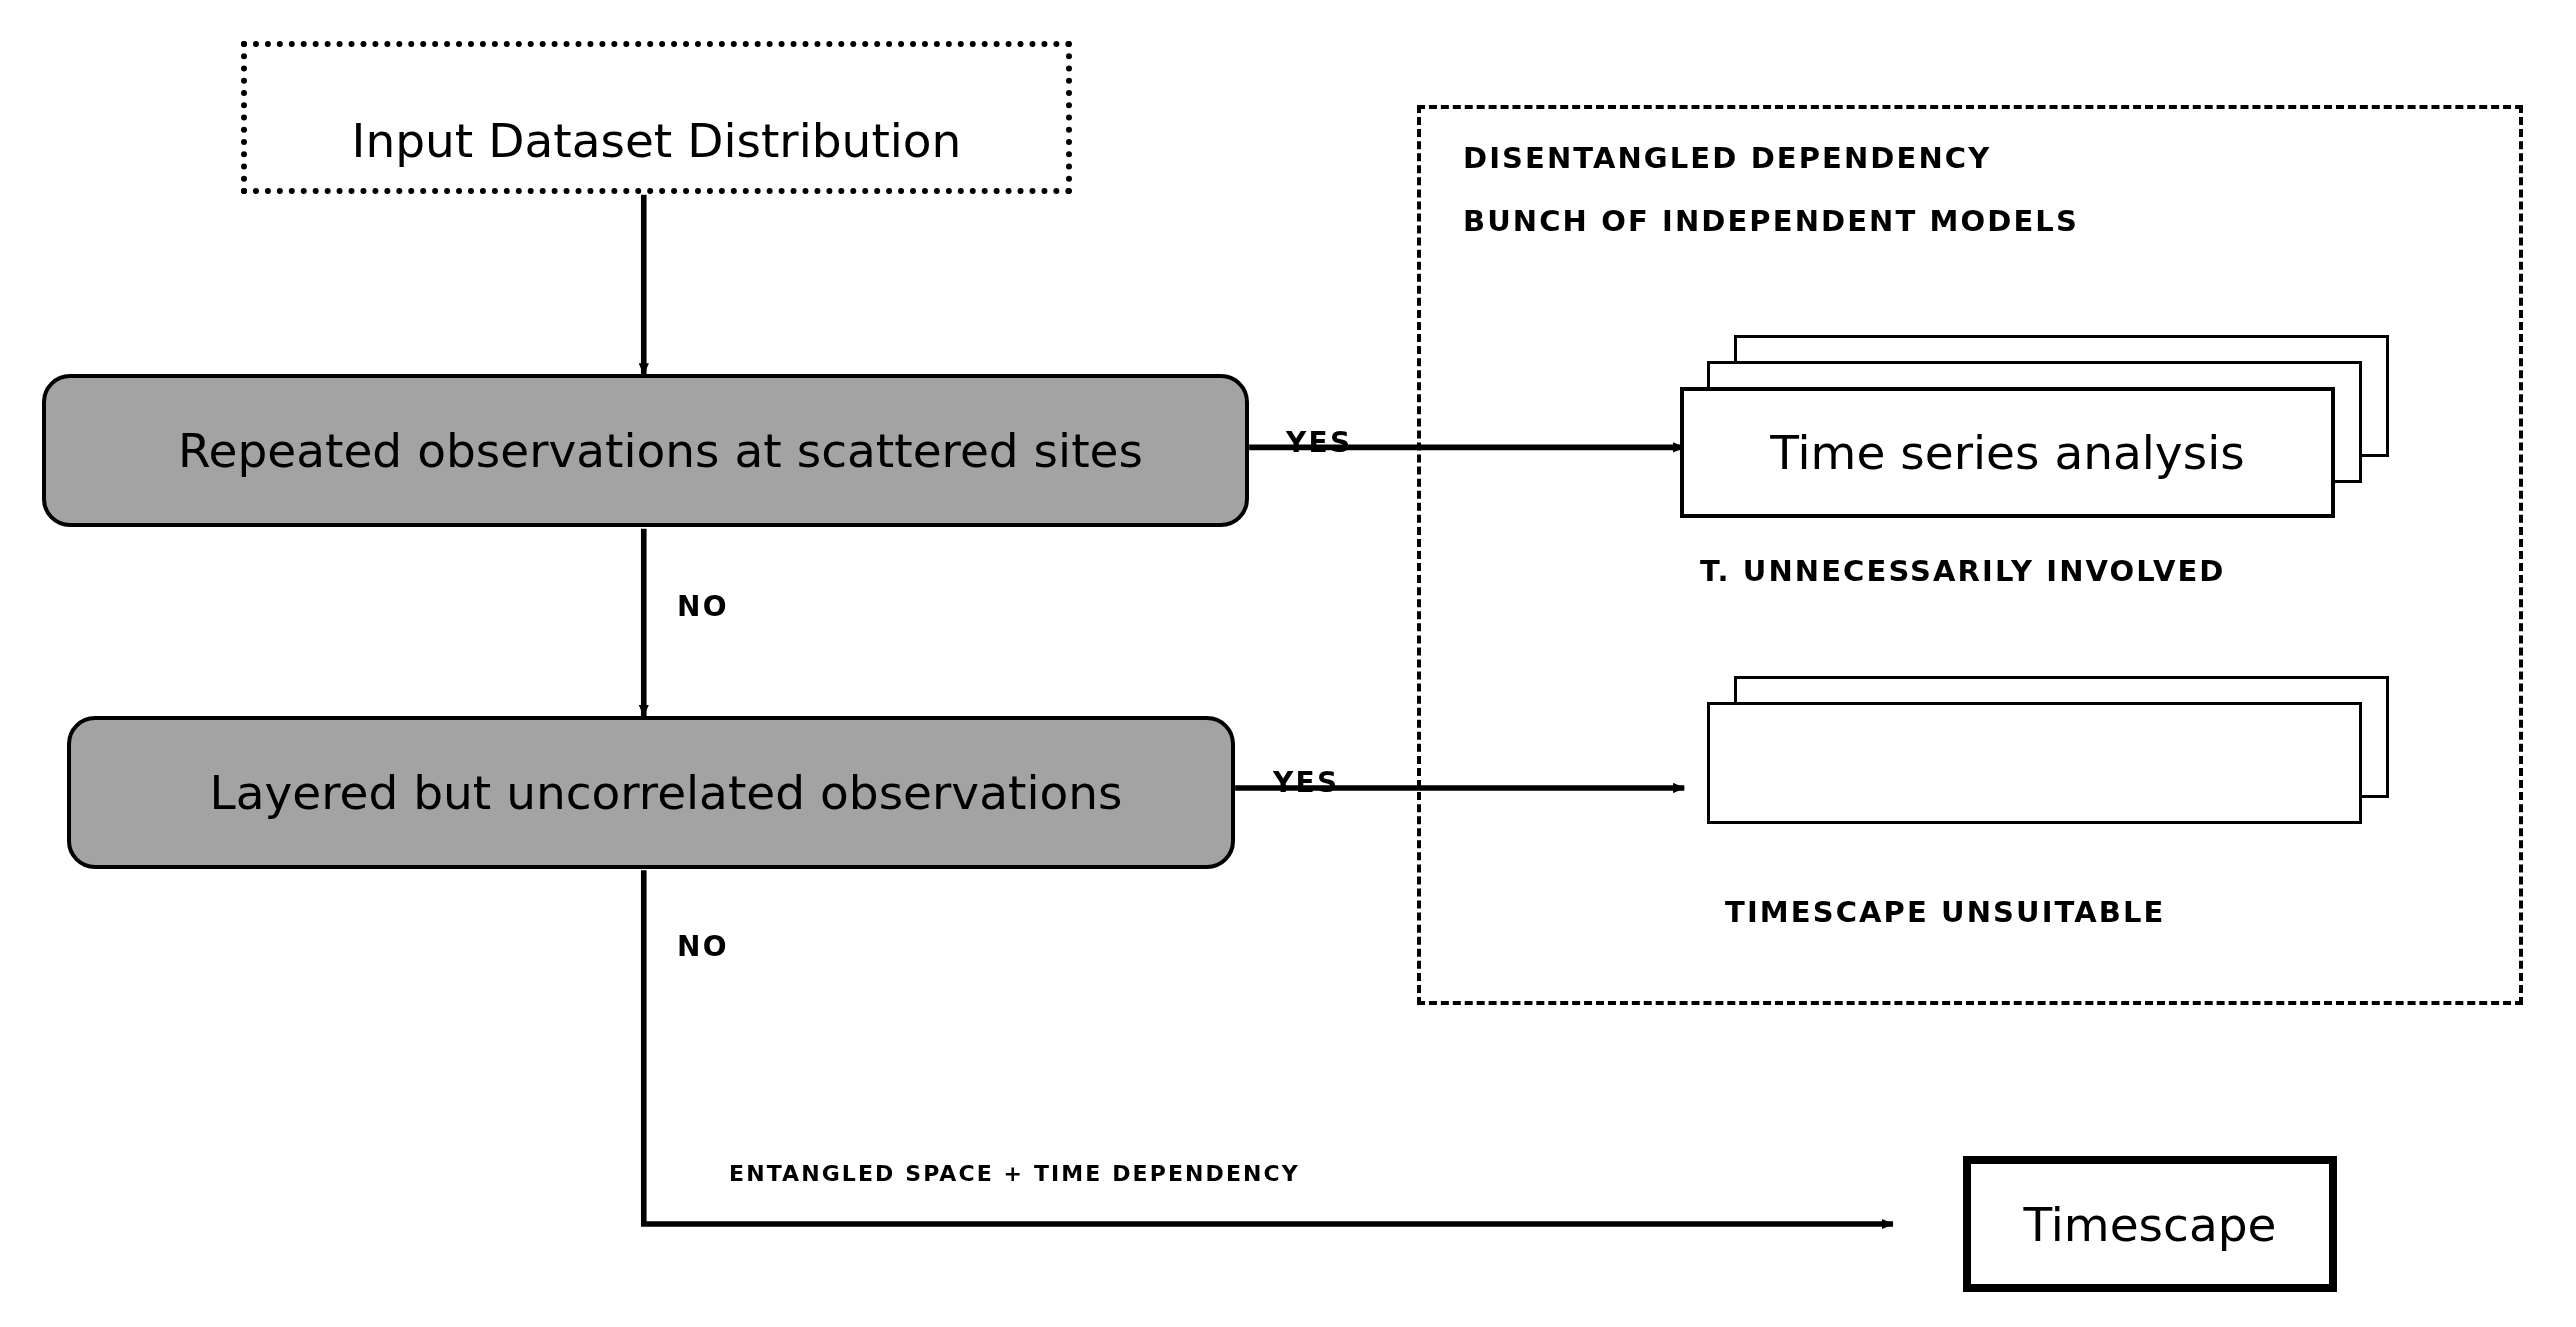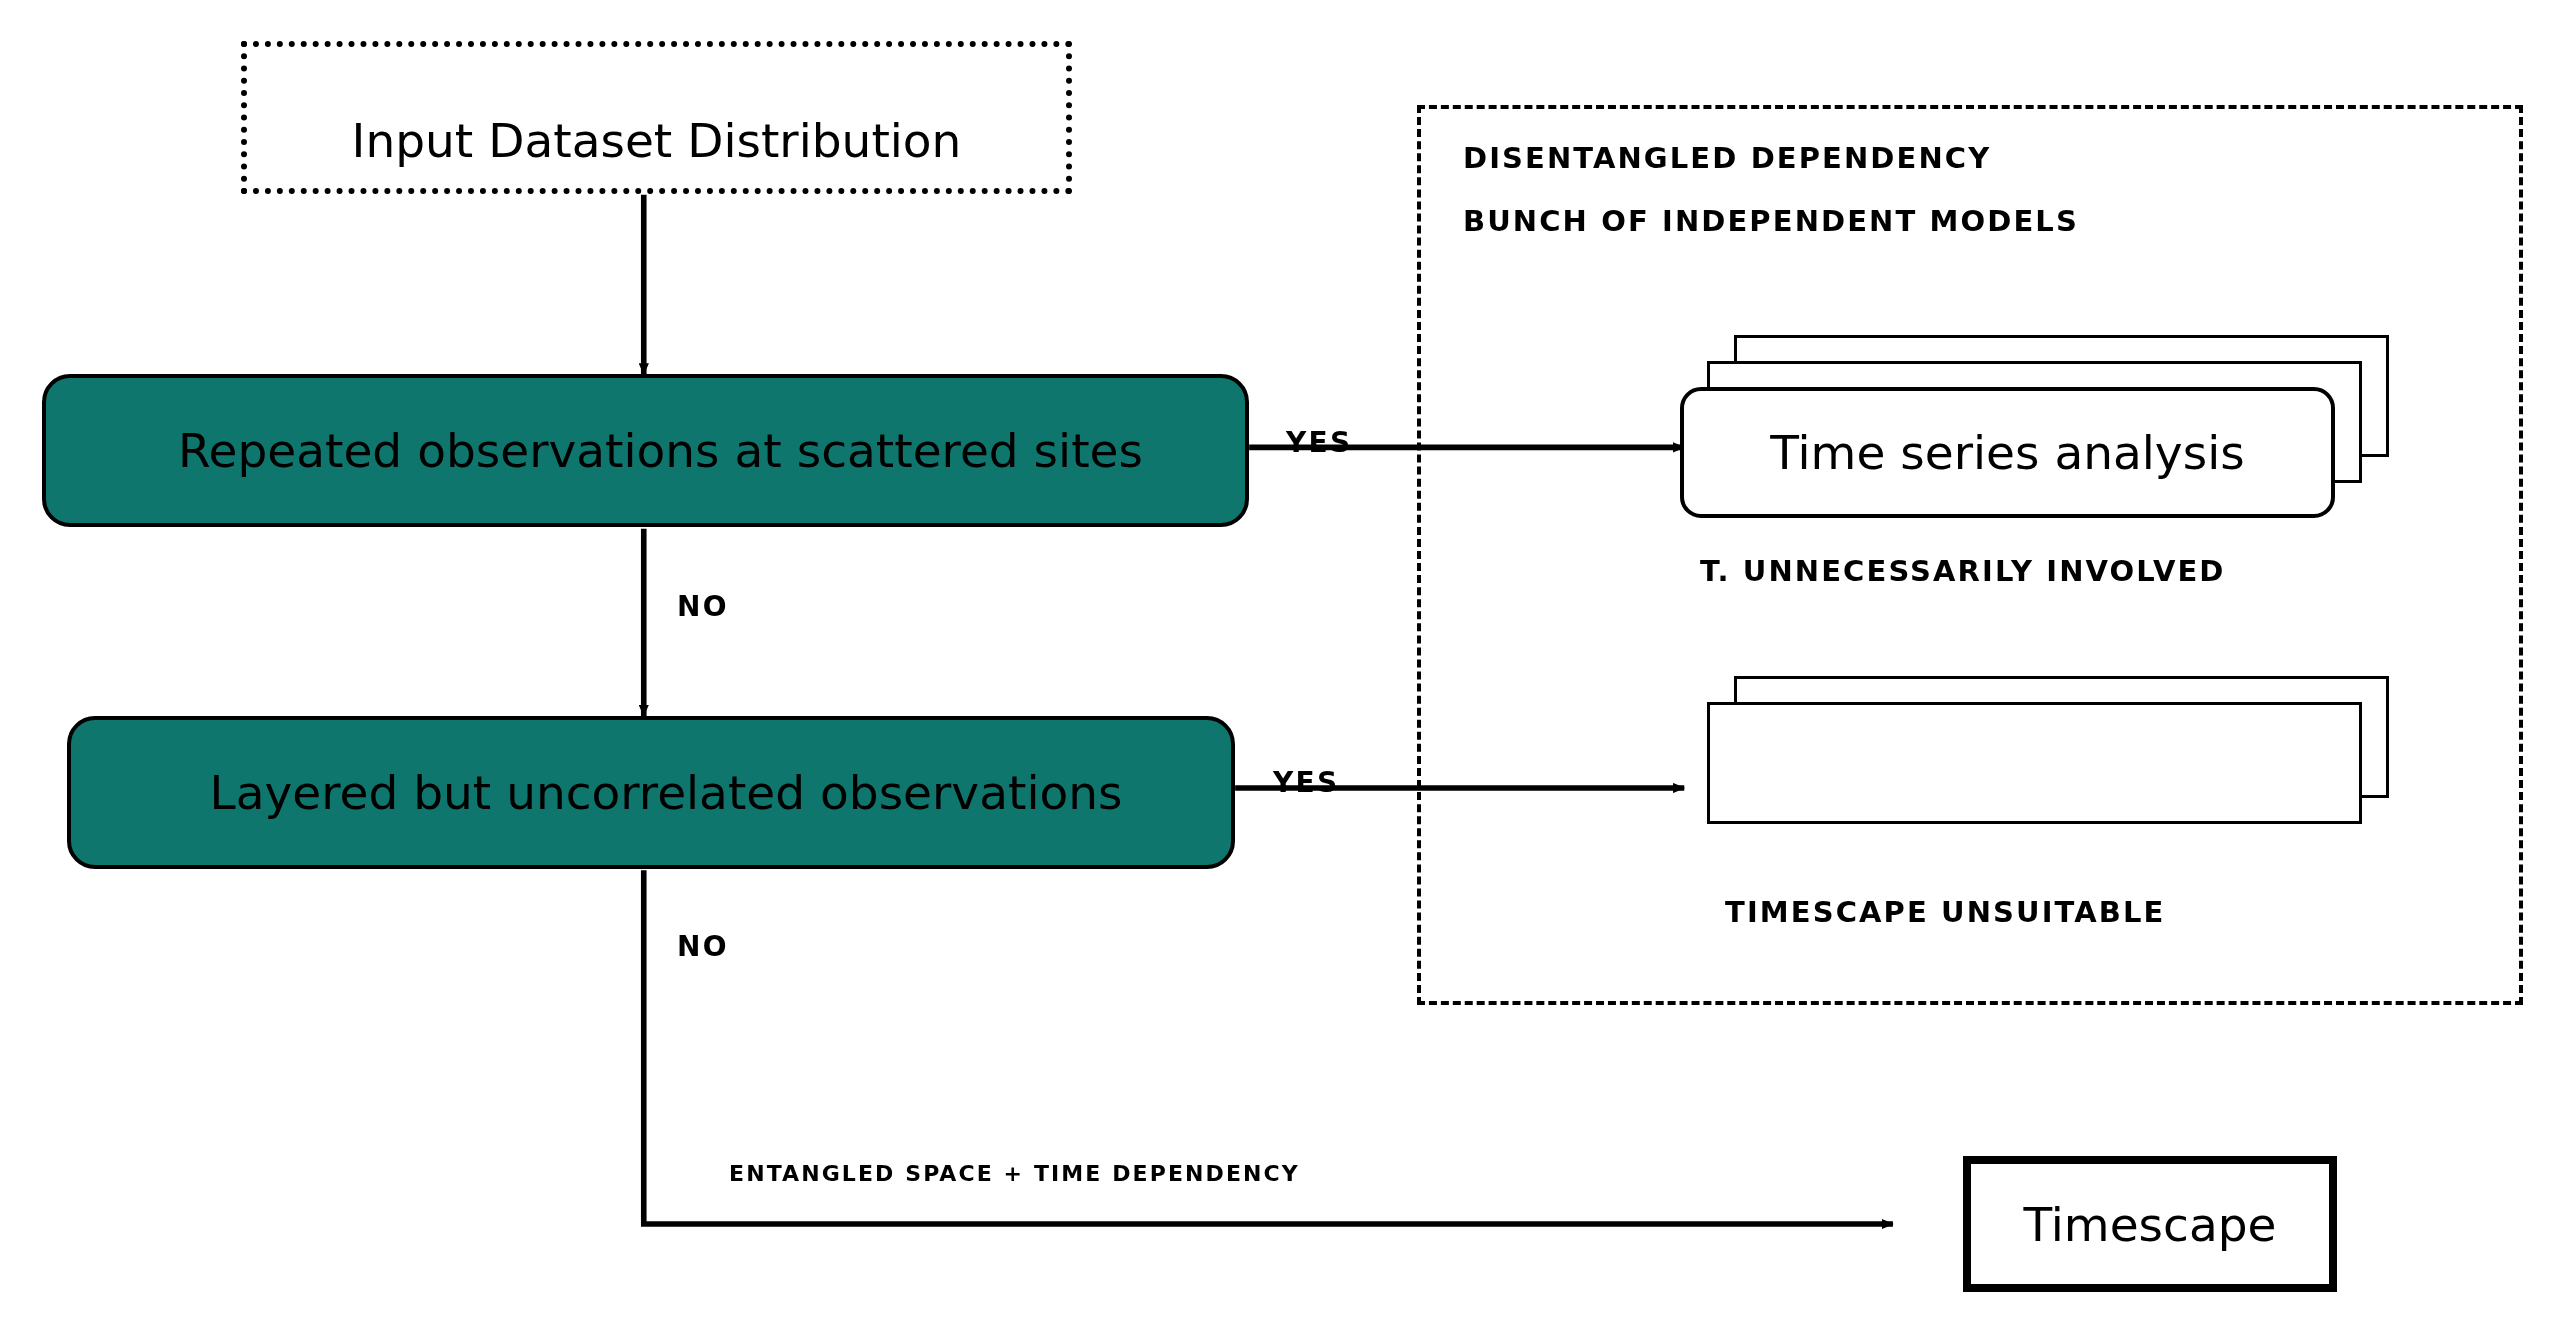--- a/index.html
+++ b/index.html
@@ -46,21 +46,21 @@
     justify-content: center;
   }
   .dotted-box .serif-label { font-size: 47px; margin-top: 45px; }
 
   
   .round-box {
     position: absolute;
     box-sizing: border-box;
     border: 4.7px solid #000000;
     border-radius: 28px;
-    background: #0f766e;
+    background: #a3a3a3;
     display: flex;
     align-items: center;
     justify-content: center;
     padding-left: 30px;
   }
   .round-box .serif-label { font-size: 47px; }
 
   
   .stack {
     position: absolute;
@@ -69,21 +69,20 @@
     position: absolute;
     box-sizing: border-box;
     border: 3.7px solid #000000;
     background: #ffffff;
   }
   .stack .sheet.front {
     border-width: 4.7px;
     display: flex;
     align-items: center;
     justify-content: center;
-    border-radius: 21px;
   }
   .stack .serif-label { font-size: 47px; }
 
   
   .thick-box {
     position: absolute;
     box-sizing: border-box;
     border: 8.4px solid #000000;
     background: #ffffff;
     display: flex;

